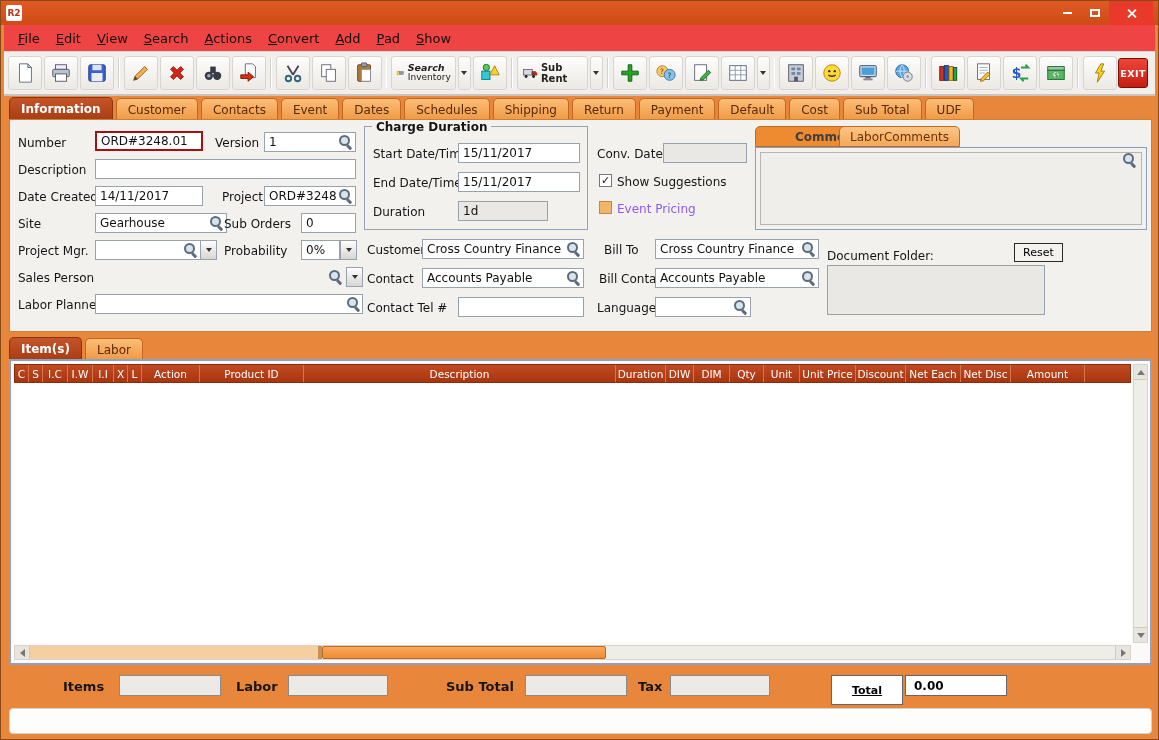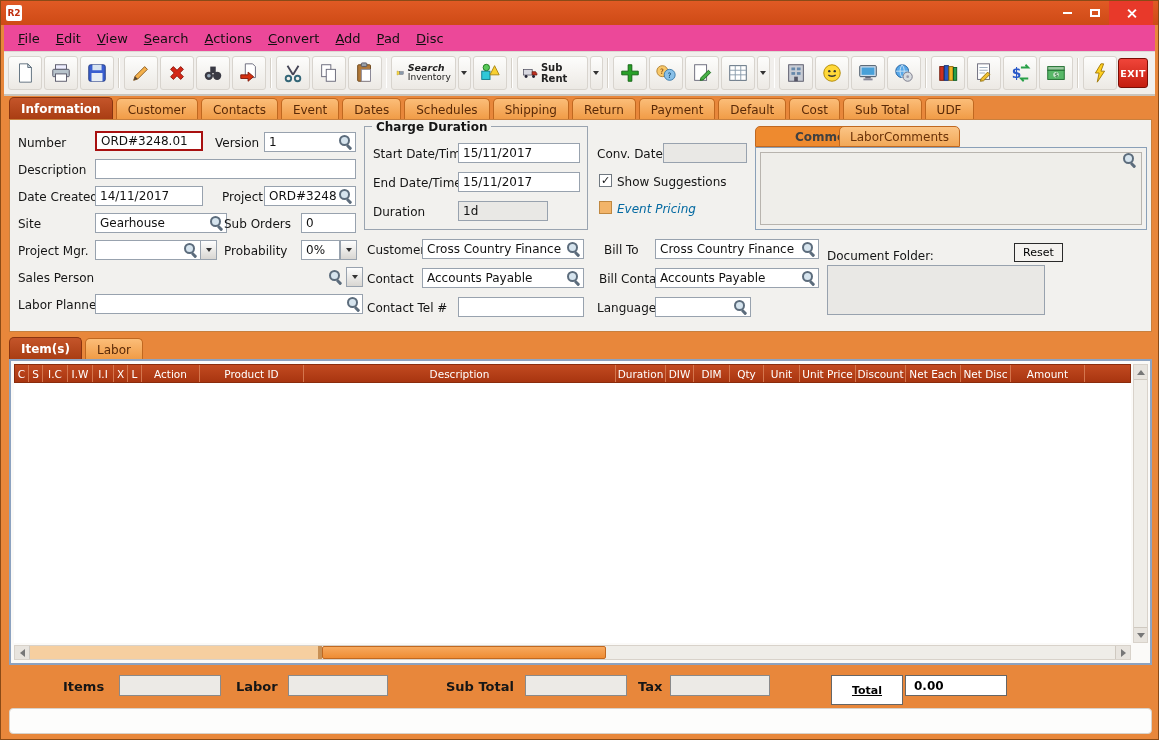--- a/index.html
+++ b/index.html
@@ -14,21 +14,21 @@
   .win-controls { margin-left:auto; display:flex; align-items:center; height:100%; position:relative; z-index:2; }
   .win-btn { width:28px; height:100%; display:flex; align-items:center; justify-content:center; }
   .glyph-min { width:9px; height:2px; background:#fff; }
   .glyph-max { width:10px; height:8px; border:2px solid #fff; }
   .win-close { width:44px; background:#E8392A; }
   .glyph-close { position:relative; width:11px; height:11px; }
   .glyph-close::before,.glyph-close::after { content:""; position:absolute; left:5px; top:0; width:2px; height:11px; background:#fff; }
   .glyph-close::before { transform:rotate(45deg); } .glyph-close::after { transform:rotate(-45deg); }
 
   
-  .menubar { position:absolute; top:24px; left:3px; right:3px; height:27px; background:#ec4899; border-bottom:1px solid #DDD8D2; display:flex; align-items:center; padding:0 6px; }
+  .menubar { position:absolute; top:24px; left:3px; right:3px; height:27px; background:#ef4444; border-bottom:1px solid #DDD8D2; display:flex; align-items:center; padding:0 6px; }
   .menu-item { display:inline-block; padding:5px 8px; font-size:13px; color:#111; }
   .menu-item::first-letter { text-decoration:underline; }
 
   
   .toolbar { position:absolute; top:51px; left:3px; right:3px; height:44px; background:#F1EFEC; border-bottom:2px solid #C9C4BC; display:flex; align-items:center; padding:0 3px; }
   .tb { min-width:34px; height:34px; display:flex; align-items:center; justify-content:center; border:1px solid #D8D4CE; background:linear-gradient(#FDFDFC,#ECE9E4); border-radius:3px; margin:0 1px; }
   .tb.wide { padding:0 4px; }
   .tb.caret { min-width:13px; width:13px; }
   .sep { width:2px; height:30px; background:#D5D0C8; border-right:1px solid #fff; margin:0 3px; }
   .tri { width:0; height:0; border-left:3.5px solid transparent; border-right:3.5px solid transparent; border-top:4.5px solid #333; }
@@ -39,21 +39,21 @@
   .exit-btn { margin-left:auto; margin-right:4px; width:36px; height:30px; background:linear-gradient(#F0453A,#C41E10); border:1px solid #7A0E06; border-radius:3px; color:#fff; font-weight:bold; font-size:9.5px; display:flex; align-items:center; justify-content:center; letter-spacing:.5px; }
 
   
   .tabstrip { position:absolute; left:8px; height:23px; display:flex; gap:3px; align-items:flex-end; }
   .tab { height:22px; padding:0 11px; display:flex; align-items:center; font-size:12px; color:#5a2a08; background:linear-gradient(#FBBD78,#F09A44); border:1px solid #C06820; border-bottom:none; border-radius:5px 5px 0 0; white-space:nowrap; }
   .tab.active { background:linear-gradient(#C4552A,#A83C12); color:#fff; font-weight:bold; border-color:#8a3410; height:23px; }
 
   
   .info-panel { position:absolute; top:118px; left:8px; width:1143px; height:213px; background:#F2F1EE; border:1px solid #C8803E; }
   .lbl { position:absolute; font-size:12px; color:#151515; white-space:nowrap; }
-  .lbl.dim { color:#0369a1;font-style:italic; }
+  .lbl.dim { color:#8b5cf6; }
   .fld { position:absolute; height:20px; background:#fff; border:1px solid #98a2ae; font-size:12px; color:#111; padding:0 4px; display:flex; align-items:center; white-space:nowrap; overflow:hidden; }
   .fld.gray { background:#E9E8E5; }
   .fld.hl { border:2px solid #A81010; }
   .mag { position:absolute; width:15px; height:15px; }
   .mag::before { content:""; position:absolute; left:1px; top:1px; width:7px; height:7px; border:2px solid #5c6c7c; border-radius:50%; background:#D6E4EE; }
   .mag::after { content:""; position:absolute; left:10px; top:10px; width:6px; height:2.5px; background:#5c6c7c; border-radius:1px; transform:rotate(45deg); transform-origin:0 0; }
   .dd { position:absolute; width:17px; height:20px; background:linear-gradient(#FEFEFE,#D8D6D2); border:1px solid #98a2ae; display:flex; align-items:center; justify-content:center; }
   .cb { position:absolute; width:13px; height:13px; background:#fff; border:1px solid #707880; display:flex; align-items:center; justify-content:center; font-size:11px; color:#111; }
   .cb.checked::after { content:"\2713"; font-weight:bold; margin-top:-1px; }
   .cb.disabled { background:#F2B469; border-color:#C08840; }
@@ -118,21 +118,21 @@
 
   <div class="menubar">
     <span class="menu-item">File</span>
     <span class="menu-item">Edit</span>
     <span class="menu-item">View</span>
     <span class="menu-item">Search</span>
     <span class="menu-item">Actions</span>
     <span class="menu-item">Convert</span>
     <span class="menu-item">Add</span>
     <span class="menu-item">Pad</span>
-    <span class="menu-item">Disc</span>
+    <span class="menu-item">Show</span>
   </div>
 
   <div class="toolbar">
     <div class="tb">
         <svg width="22" height="22" viewBox="0 0 24 24">
           <path d="M6 2h9l4 4v16H6z" fill="#fff" stroke="#5a6b7a"></path>
           <path d="M15 2v4h4z" fill="#cfd8e0" stroke="#5a6b7a"></path>
         </svg>
       </div>
     <div class="tb">

